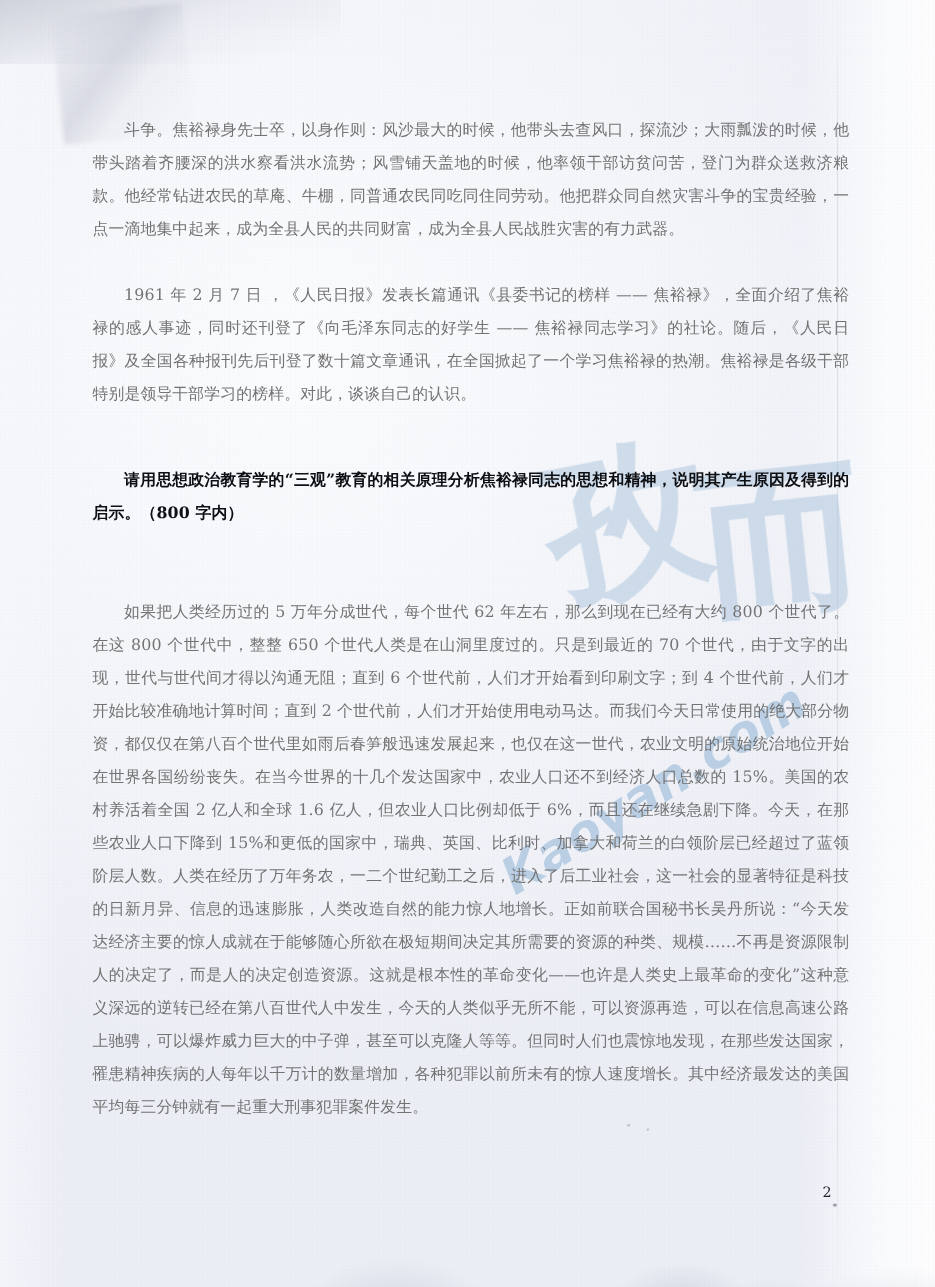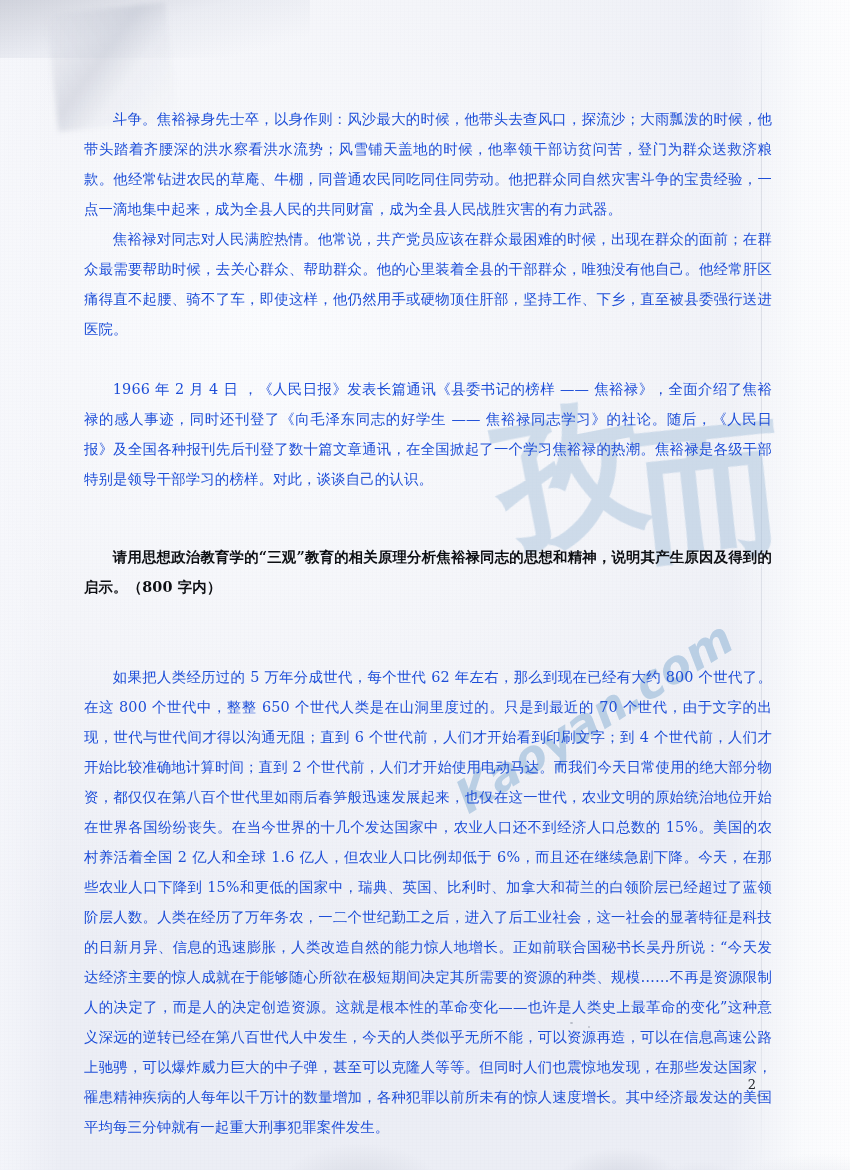--- a/index.html
+++ b/index.html
@@ -118,21 +118,21 @@
   .text-layer {
     position: absolute;
     left: 84px;
     top: 104px;
     width: 688px;
   }
   p.para {
     margin: 0 0 0px 0;
     font-size: 14.4px;
     line-height: 30px;
-    color: #1d4ed8;
+    color: #737373;
     text-align: justify;
     text-justify: inter-ideograph;
     text-indent: 2em;
     letter-spacing: 0.15px;
     font-family: "DejaVu Serif", "Liberation Serif", serif;
   }
   p.para.bold {
     font-weight: 700;
     color: #0d0f13;
   }
@@ -170,26 +170,25 @@
 
   <div class="wm-calli">
     <span class="c1">孜</span><span class="c2">而</span>
   </div>
   <div class="wm-text">Kaoyan.com</div>
 
   <div class="text-layer">
 
     <p class="para">斗争。焦裕禄身先士卒，以身作则：风沙最大的时候，他带头去查风口，探流沙；大雨瓢泼的时候，他带头踏着齐腰深的洪水察看洪水流势；风雪铺天盖地的时候，他率领干部访贫问苦，登门为群众送救济粮款。他经常钻进农民的草庵、牛棚，同普通农民同吃同住同劳动。他把群众同自然灾害斗争的宝贵经验，一点一滴地集中起来，成为全县人民的共同财富，成为全县人民战胜灾害的有力武器。</p>
 
-    <p class="para">焦裕禄对同志对人民满腔热情。他常说，共产党员应该在群众最困难的时候，出现在群众的面前；在群众最需要帮助时候，去关心群众、帮助群众。他的心里装着全县的干部群众，唯独没有他自己。他经常肝区痛得直不起腰、骑不了车，即使这样，他仍然用手或硬物顶住肝部，坚持工作、下乡，直至被县委强行送进医院。</p>
 
 
     <div class="gap-md"></div>
 
-    <p class="para">1966 年 2 月 4 日 ，《人民日报》发表长篇通讯《县委书记的榜样 —— 焦裕禄》，全面介绍了焦裕禄的感人事迹，同时还刊登了《向毛泽东同志的好学生 —— 焦裕禄同志学习》的社论。随后，《人民日报》及全国各种报刊先后刊登了数十篇文章通讯，在全国掀起了一个学习焦裕禄的热潮。焦裕禄是各级干部特别是领导干部学习的榜样。对此，谈谈自己的认识。</p>
+    <p class="para">1961 年 2 月 7 日 ，《人民日报》发表长篇通讯《县委书记的榜样 —— 焦裕禄》，全面介绍了焦裕禄的感人事迹，同时还刊登了《向毛泽东同志的好学生 —— 焦裕禄同志学习》的社论。随后，《人民日报》及全国各种报刊先后刊登了数十篇文章通讯，在全国掀起了一个学习焦裕禄的热潮。焦裕禄是各级干部特别是领导干部学习的榜样。对此，谈谈自己的认识。</p>
 
     <div class="gap-xl"></div>
 
     <p class="para bold">请用思想政治教育学的“三观”教育的相关原理分析焦裕禄同志的思想和精神，说明其产生原因及得到的启示。（800 字内）</p>
 
     <div class="gap-md"></div>
 
 
     <div class="gap-md"></div>
 

